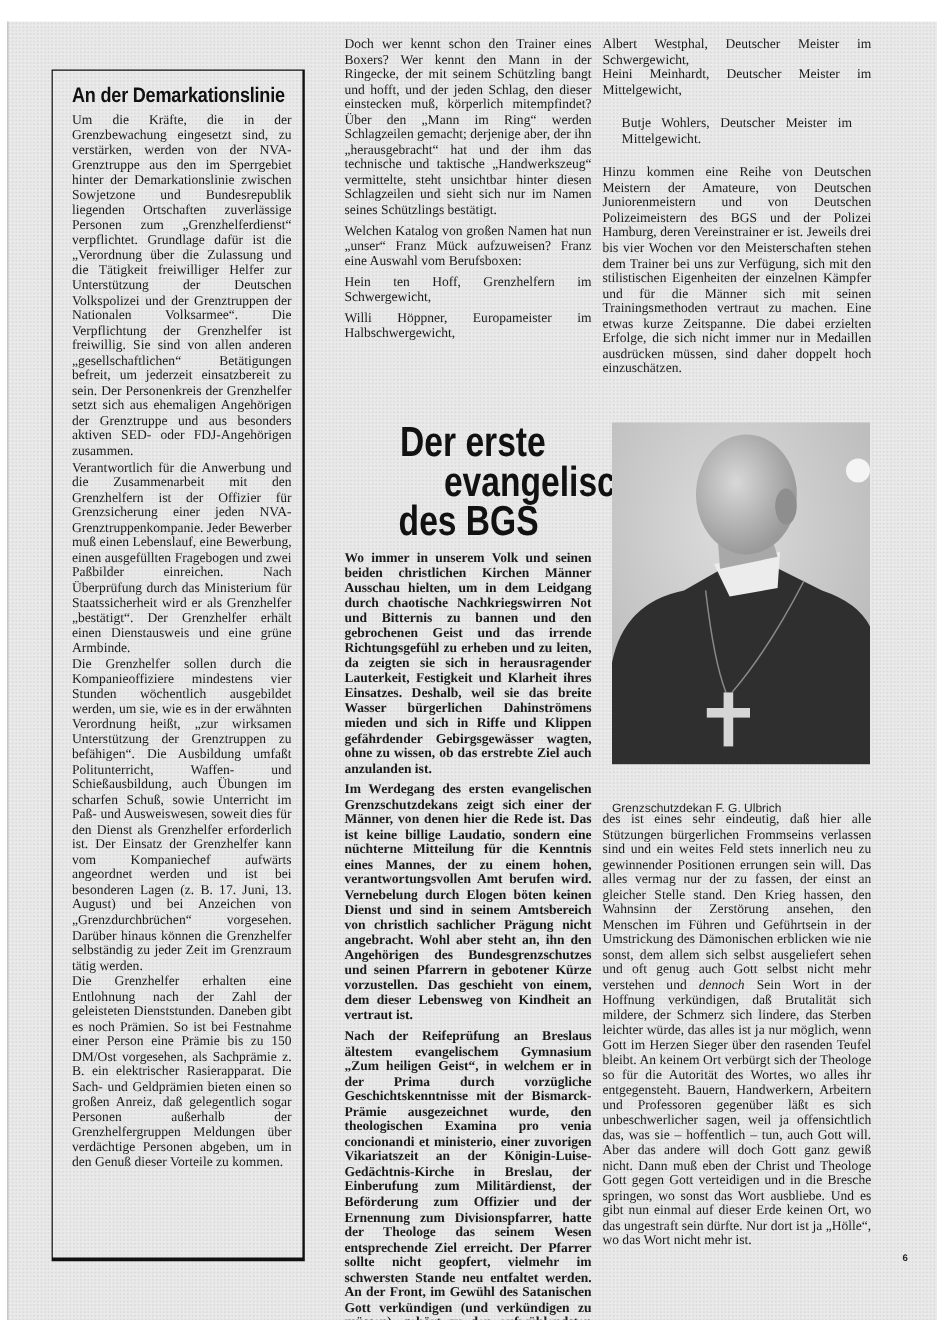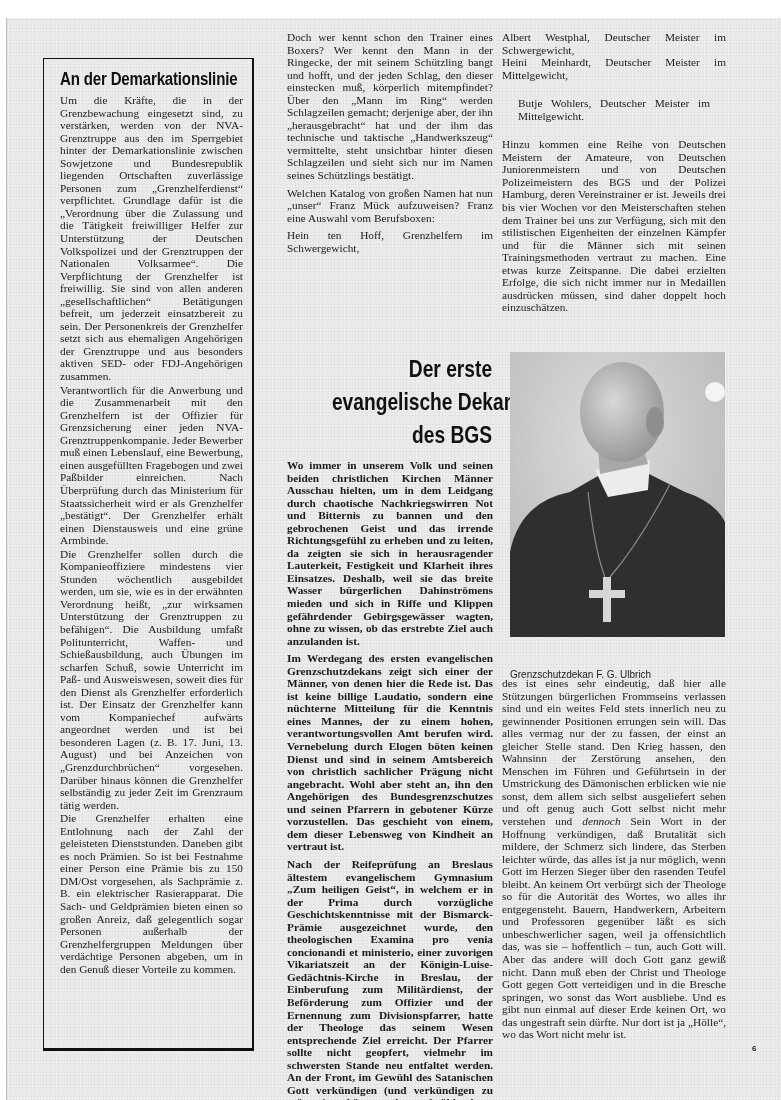--- a/index.html
+++ b/index.html
@@ -39,22 +39,22 @@
     .sidebar .body-text p + p { margin-top: 1px; }
     .col {
       position: absolute; width: 206px;
     }
     .col .body-text p + p { margin-top: 5px; }
     .col2 { left: 287px; top: 31px; }
     .col3 { left: 502px; top: 31px; width: 224px; }
     .col2b { left: 287px; top: 459px; font-weight: bold; }
     .col3b { left: 502px; top: 677px; width: 224px; }
     .headline {
-      position: absolute; left: 286px; top: 352px; width: 206px; text-align: right;
-      font-family: "Liberation Sans", sans-serif; font-weight: 700; font-size: 24px;
+      position: absolute; left: 303px; top: 352px; width: 206px; text-align: left;
+      font-family: "Liberation Sans", sans-serif; font-weight: 700; font-size: 35px;
       line-height: 33px; color: #111;
     }
     .headline span { display: inline-block; transform: scaleX(0.8); transform-origin: right center; white-space: nowrap; }
     .photo {
       position: absolute; left: 510px; top: 352px; width: 215px; height: 285px;
       background: radial-gradient(ellipse at 40% 30%, #d9d9d9 0%, #c9c9c9 50%, #bdbdbd 100%);
       overflow: hidden;
     }
     .caption {
       position: absolute; left: 510px; top: 642px; font-family: "Liberation Sans", sans-serif;
@@ -80,20 +80,21 @@
     <p>Die Grenzhelfer sollen durch die Kompanieoffiziere mindestens vier Stunden wöchentlich ausgebildet werden, um sie, wie es in der erwähnten Verordnung heißt, „zur wirksamen Unterstützung der Grenztruppen zu befähigen“. Die Ausbildung umfaßt Politunterricht, Waffen- und Schießausbildung, auch Übungen im scharfen Schuß, sowie Unterricht im Paß- und Ausweiswesen, soweit dies für den Dienst als Grenzhelfer erforderlich ist. Der Einsatz der Grenzhelfer kann vom Kompaniechef aufwärts angeordnet werden und ist bei besonderen Lagen (z. B. 17. Juni, 13. August) und bei Anzeichen von „Grenzdurchbrüchen“ vorgesehen. Darüber hinaus können die Grenzhelfer selbständig zu jeder Zeit im Grenzraum tätig werden.</p>
     <p>Die Grenzhelfer erhalten eine Entlohnung nach der Zahl der geleisteten Dienststunden. Daneben gibt es noch Prämien. So ist bei Festnahme einer Person eine Prämie bis zu 150 DM/Ost vorgesehen, als Sachprämie z. B. ein elektrischer Rasierapparat. Die Sach- und Geldprämien bieten einen so großen Anreiz, daß gelegentlich sogar Personen außerhalb der Grenzhelfergruppen Meldungen über verdächtige Personen abgeben, um in den Genuß dieser Vorteile zu kommen.</p>
   </div>
 </div>
 
 <div class="col col2">
   <div class="body-text">
     <p>Doch wer kennt schon den Trainer eines Boxers? Wer kennt den Mann in der Ringecke, der mit seinem Schützling bangt und hofft, und der jeden Schlag, den dieser einstecken muß, körperlich mitempfindet? Über den „Mann im Ring“ werden Schlagzeilen gemacht; derjenige aber, der ihn „herausgebracht“ hat und der ihm das technische und taktische „Handwerkszeug“ vermittelte, steht unsichtbar hinter diesen Schlagzeilen und sieht sich nur im Namen seines Schützlings bestätigt.</p>
     <p>Welchen Katalog von großen Namen hat nun „unser“ Franz Mück aufzuweisen? Franz eine Auswahl vom Berufsboxen:</p>
     <p>Hein ten Hoff, Grenzhelfern im Schwergewicht,</p>
+    <p>Willi Höppner, Europameister im Halbschwergewicht,</p>
   </div>
 </div>
 
 <div class="col col3">
   <div class="body-text">
     <p style="margin:0">Albert Westphal, Deutscher Meister im Schwergewicht,</p>
     <p style="margin:0">Heini Meinhardt, Deutscher Meister im Mittelgewicht,</p>
     <p style="margin:16px">Butje Wohlers, Deutscher Meister im Mittelgewicht.</p>
     <p style="margin:0">Hinzu kommen eine Reihe von Deutschen Meistern der Amateure, von Deutschen Juniorenmeistern und von Deutschen Polizeimeistern des BGS und der Polizei Hamburg, deren Vereinstrainer er ist. Jeweils drei bis vier Wochen vor den Meisterschaften stehen dem Trainer bei uns zur Verfügung, sich mit den stilistischen Eigenheiten der einzelnen Kämpfer und für die Männer sich mit seinen Trainingsmethoden vertraut zu machen. Eine etwas kurze Zeitspanne. Die dabei erzielten Erfolge, die sich nicht immer nur in Medaillen ausdrücken müssen, sind daher doppelt hoch einzuschätzen.</p>
   </div>

